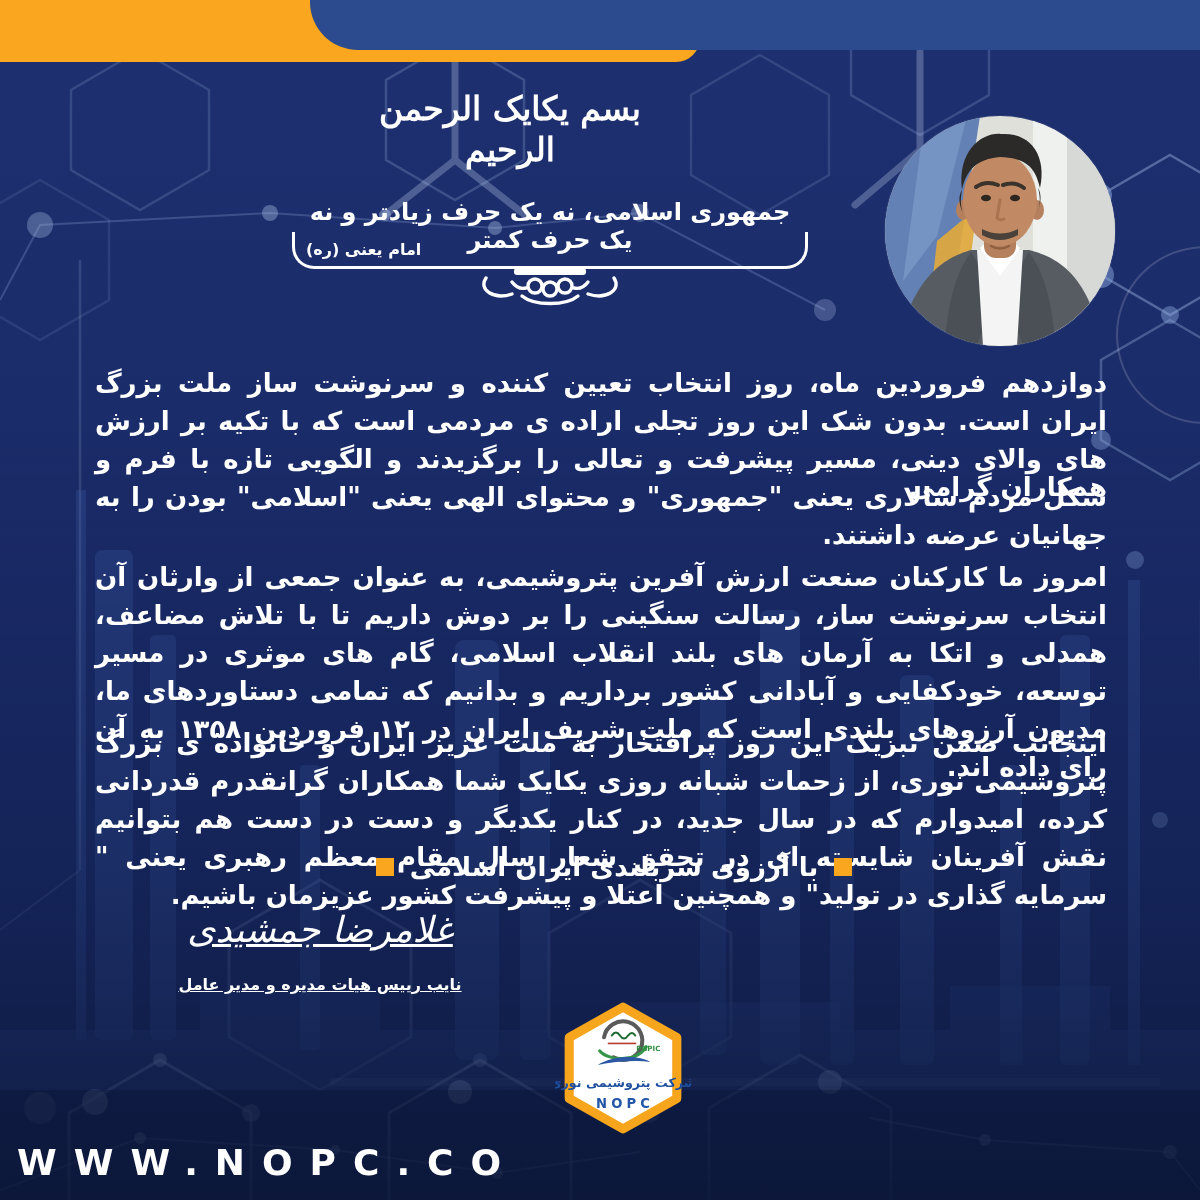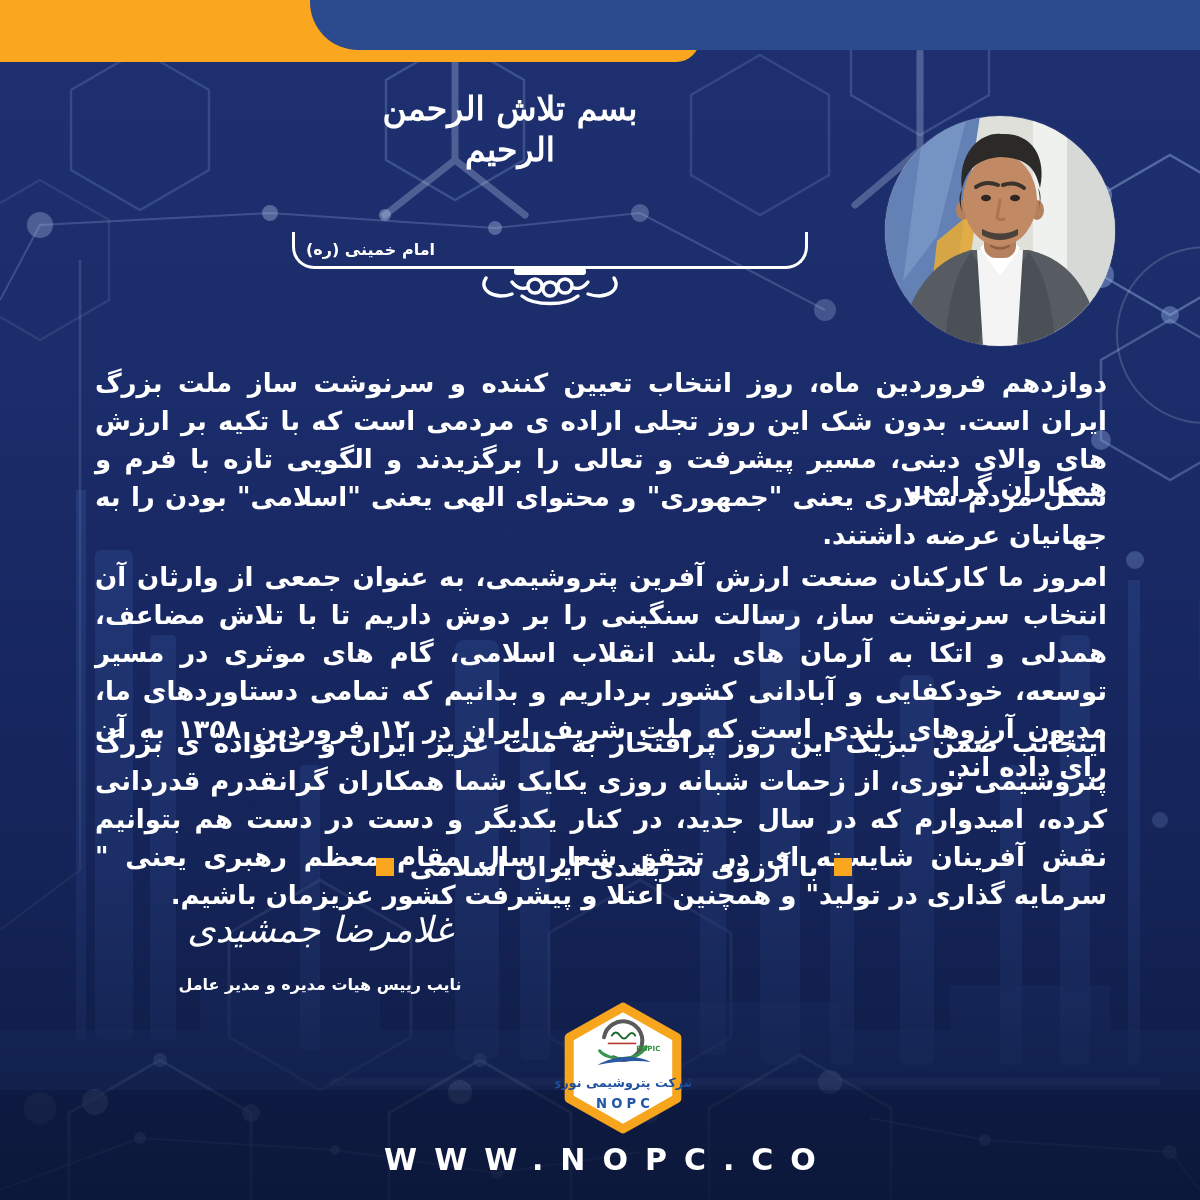--- a/index.html
+++ b/index.html
@@ -37,29 +37,29 @@
     font-size:26px;line-height:38px;font-weight:bold;text-align:justify;}
   .p1{top:364px;}
   .greeting{top:468px;text-align:right;}
   .p2{top:558px;}
   .p3{top:724px;}
   .closing{position:absolute;left:0;top:852px;width:100%;display:flex;
     justify-content:center;align-items:center;gap:16px;direction:rtl;padding-left:14px;}
   .closing .txt{font-size:26px;font-weight:bold;}
   .sq{width:18px;height:18px;background:#FAA61E;display:inline-block;}
   
-  .signature{position:absolute;left:165px;top:908px;width:310px;text-align:center;}
+  .signature{position:absolute;left:165px;top:908px;width:310px;text-align:center;text-decoration:underline;}
   .sig-name{font-family:"DejaVu Serif","Liberation Serif",serif;font-style:italic;
     font-size:36px;line-height:1.2;direction:rtl;}
   .sig-title{margin-top:24px;font-size:16px;font-weight:bold;direction:rtl;}
   
   .logo-badge{position:absolute;left:555px;top:1000px;width:136px;height:136px;}
   
-  .website{position:absolute;left:0;top:1142px;width:100%;text-align:center;
-    font-size:30px;font-weight:bold;letter-spacing:17px;text-indent:17px;}
+  .website{position:absolute;left:0;top:1142px;width:100%;
+    font-size:36px;font-weight:bold;letter-spacing:17px;text-indent:17px;}
 </style>
 </head>
 <body>
 
 <div class="canvas">
 
   <svg class="deco" width="1200" height="1200" viewBox="0 0 1200 1200">
     <defs>
       <polygon id="hex" points="0,-80 69,-40 69,40 0,80 -69,40 -69,-40" fill="none"></polygon>
       <polygon id="hexL" points="0,-105 91,-52 91,52 0,105 -91,52 -91,-52" fill="none"></polygon>
@@ -175,25 +175,26 @@
       </g>
       <rect x="330" y="648" width="830" height="8" fill="#8ba9dd" opacity="0.14"></rect>
       <rect x="0" y="660" width="1200" height="110" fill="#0a1538" opacity="0.55"></rect>
       <rect x="0" y="0" width="1200" height="770" fill="url(#fade)"></rect>
     </svg>
   </div>
 
   <div class="orange-shape"></div>
   <div class="navy-band"></div>
 
-  <div class="bismillah">بسم تلاش الرحمن الرحیم</div>
+  <div class="bismillah">بسم یکایک الرحمن الرحیم</div>
 
   <div class="quote-wrap">
+    <div class="quote-text">جمهوری اسلامی، نه یک حرف زیادتر و نه یک حرف کمتر</div>
     <div class="quote-bracket"></div>
-    <div class="quote-attrib">امام خمینی (ره)</div>
+    <div class="quote-attrib">امام یعنی (ره)</div>
     <svg class="ornament" width="144" height="44" viewBox="0 0 144 44">
       <rect x="36" y="0" width="72" height="7" rx="3" fill="#fff"></rect>
       <g stroke="#fff" stroke-width="3.4" fill="none" stroke-linecap="round">
         <path d="M8,10 C0,22 16,32 34,26"></path>
         <path d="M136,10 C144,22 128,32 110,26"></path>
         <circle cx="57" cy="18" r="7"></circle>
         <circle cx="72" cy="21" r="7"></circle>
         <circle cx="87" cy="18" r="7"></circle>
         <path d="M44,28 C56,38 88,38 100,28"></path>
         <path d="M34,14 q6,8 14,6"></path>

